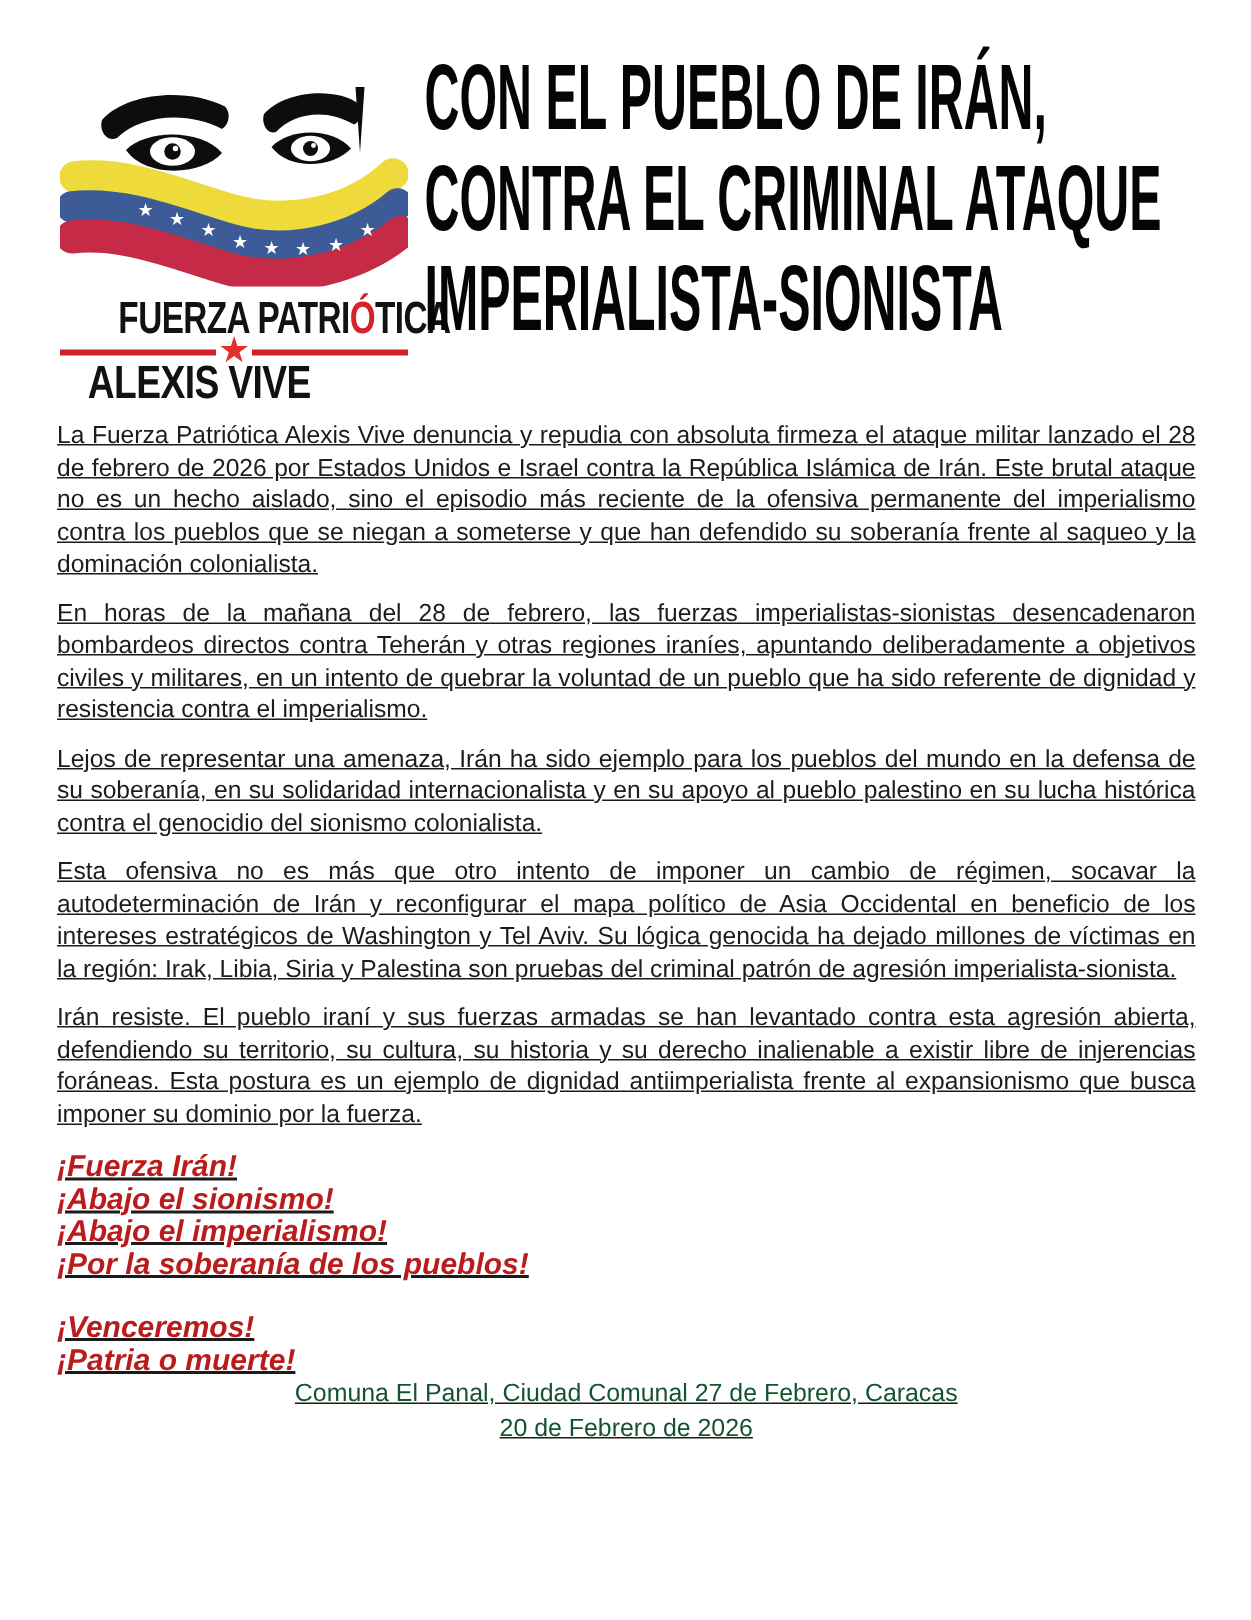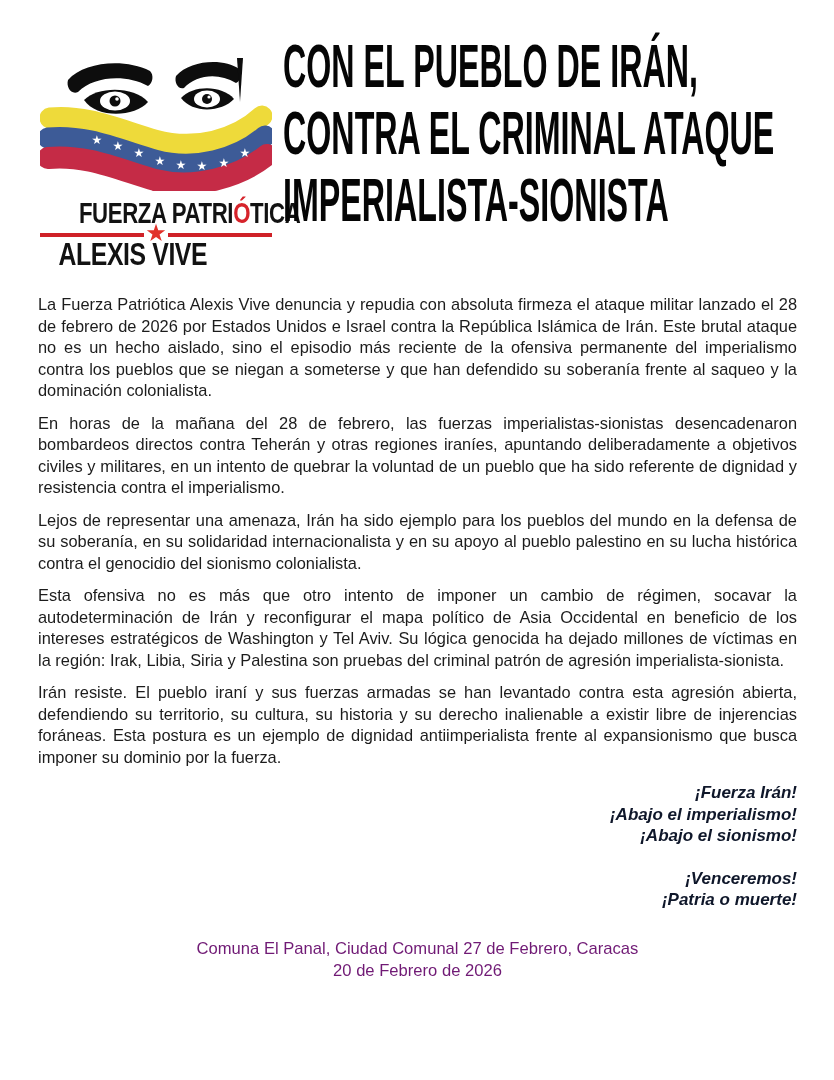--- a/index.html
+++ b/index.html
@@ -95,46 +95,46 @@
     font-size: 62px;
     line-height: 64px;
     white-space: nowrap;
     letter-spacing: 0px;
   }
 
   
   .content {
     position: absolute;
     left: 38px;
-    top: 294px;
+    top: 280px;
     width: 759px;
+    text-decoration: underline;
   }
   .body-par {
     margin: 0 0 11px 0;
     font-size: 16.4px;
     line-height: 21.5px;
     text-align: justify;
     color: #1c1c1c;
   }
   .slogans {
-    text-align: right;
+    text-align: left;
     font-weight: bold;
     font-style: italic;
-    font-size: 17px;
+    font-size: 20px;
     line-height: 21.5px;
     margin-top: 14px;
-    color: #0f172a;
+    color: #b91c1c;
   }
   .slogans-2 { margin-top: 21px; }
   .dateline {
     text-align: center;
     font-size: 16.6px;
     line-height: 22.5px;
-    margin-top: 27px;
-    color: #701a75;
+    color: #14532d;
   }
 </style>
 </head>
 <body>
 
 <div class="page">
 
   <div class="logo">
     <svg width="232" height="135" viewBox="0 0 232 135">
 
@@ -192,22 +192,23 @@
 
   <div class="content">
     <p class="body-par">La Fuerza Patriótica Alexis Vive denuncia y repudia con absoluta firmeza el ataque militar lanzado el 28 de febrero de 2026 por Estados Unidos e Israel contra la República Islámica de Irán. Este brutal ataque no es un hecho aislado, sino el episodio más reciente de la ofensiva permanente del imperialismo contra los pueblos que se niegan a someterse y que han defendido su soberanía frente al saqueo y la dominación colonialista.</p>
     <p class="body-par">En horas de la mañana del 28 de febrero, las fuerzas imperialistas-sionistas desencadenaron bombardeos directos contra Teherán y otras regiones iraníes, apuntando deliberadamente a objetivos civiles y militares, en un intento de quebrar la voluntad de un pueblo que ha sido referente de dignidad y resistencia contra el imperialismo.</p>
     <p class="body-par">Lejos de representar una amenaza, Irán ha sido ejemplo para los pueblos del mundo en la defensa de su soberanía, en su solidaridad internacionalista y en su apoyo al pueblo palestino en su lucha histórica contra el genocidio del sionismo colonialista.</p>
     <p class="body-par">Esta ofensiva no es más que otro intento de imponer un cambio de régimen, socavar la autodeterminación de Irán y reconfigurar el mapa político de Asia Occidental en beneficio de los intereses estratégicos de Washington y Tel Aviv. Su lógica genocida ha dejado millones de víctimas en la región: Irak, Libia, Siria y Palestina son pruebas del criminal patrón de agresión imperialista-sionista.</p>
     <p class="body-par">Irán resiste. El pueblo iraní y sus fuerzas armadas se han levantado contra esta agresión abierta, defendiendo su territorio, su cultura, su historia y su derecho inalienable a existir libre de injerencias foráneas. Esta postura es un ejemplo de dignidad antiimperialista frente al expansionismo que busca imponer su dominio por la fuerza.</p>
 
     <div class="slogans">
       <div>¡Fuerza Irán!</div>
+      <div>¡Abajo el sionismo!</div>
       <div>¡Abajo el imperialismo!</div>
-      <div>¡Abajo el sionismo!</div>
+      <div>¡Por la soberanía de los pueblos!</div>
     </div>
 
     <div class="slogans slogans-2">
       <div>¡Venceremos!</div>
       <div>¡Patria o muerte!</div>
     </div>
 
     <div class="dateline">
       <div>Comuna El Panal, Ciudad Comunal 27 de Febrero, Caracas</div>
       <div>20 de Febrero de 2026</div>

